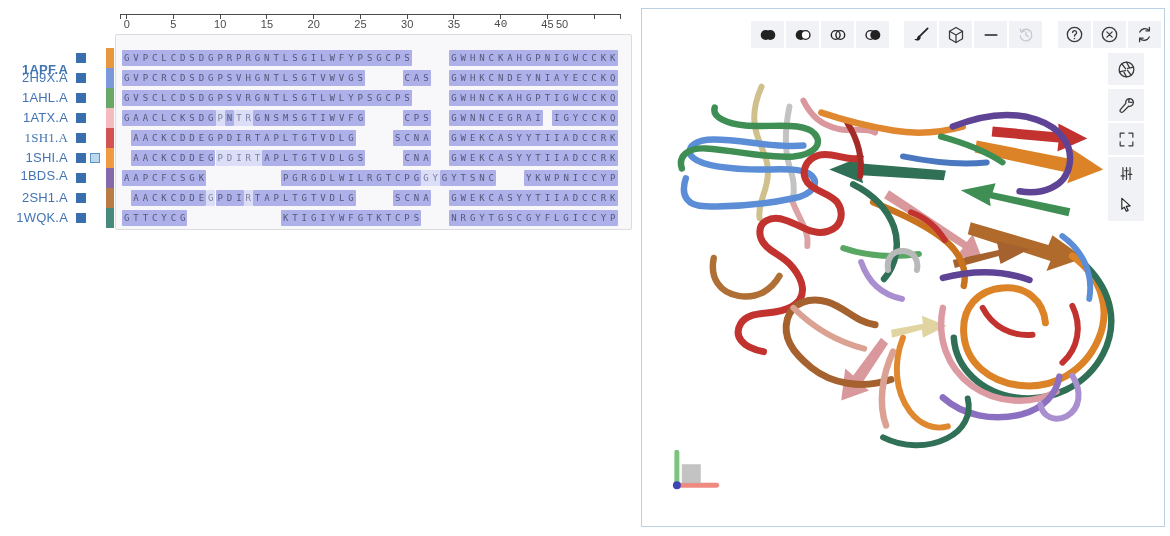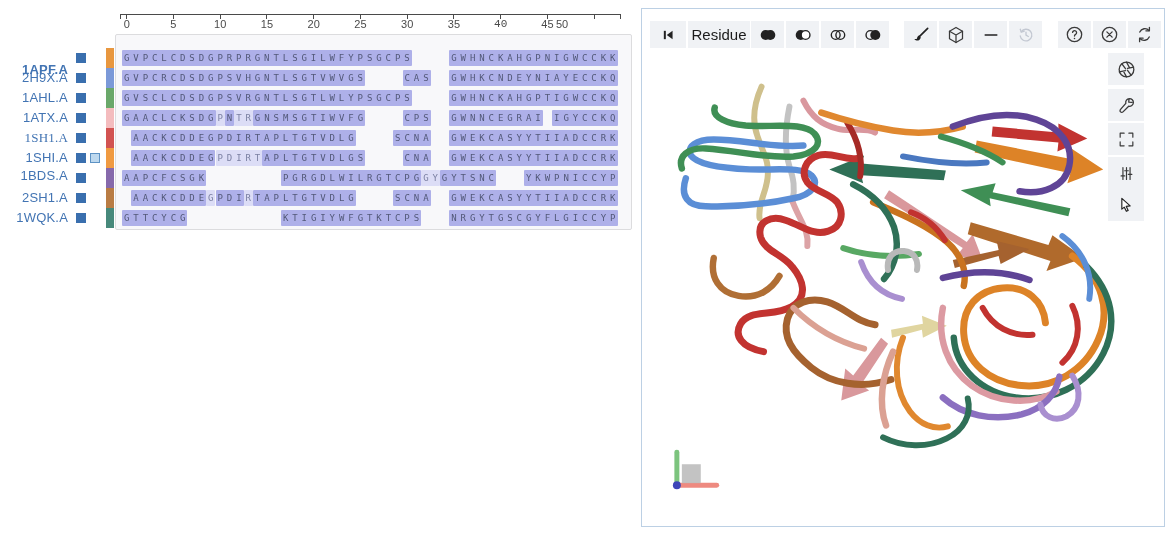--- a/index.html
+++ b/index.html
@@ -638,31 +638,20 @@
     </g>
 
     <g>
       <path d="M35 478 V445" stroke="#7cc47e" stroke-width="5" stroke-linecap="round"></path>
       <path d="M35 478 H75" stroke="#ee8a80" stroke-width="5" stroke-linecap="round"></path>
       <rect x="40" y="457" width="19" height="19" fill="#b9b9b9" opacity="0.85"></rect>
       <circle cx="35" cy="478" r="4" fill="#3d46b8"></circle>
     </g>
   </svg>
 
-  <div class="tb-group" style="left:8px">
-    <div class="tb-btn" style="width:36px">
-      <svg width="20" height="20" viewBox="0 0 24 24">
-        <rect x="7" y="7" width="2.4" height="10" class="icf"></rect>
-        <path d="M17.5 7 L10.5 12 L17.5 17 Z" class="icf"></path>
-      </svg>
-    </div>
-    <div class="tb-btn wide">
-      <span>Residue</span>
-    </div>
-  </div>
 
   <div class="tb-group" style="left:109px">
     <div class="tb-btn">
       <svg width="22" height="22" viewBox="0 0 24 24">
         <circle cx="9.5" cy="12" r="5.5" class="icf"></circle>
           <circle cx="14.5" cy="12" r="5.5" class="icf"></circle>
       </svg>
     </div>
     <div class="tb-btn">
       <svg width="22" height="22" viewBox="0 0 24 24">

